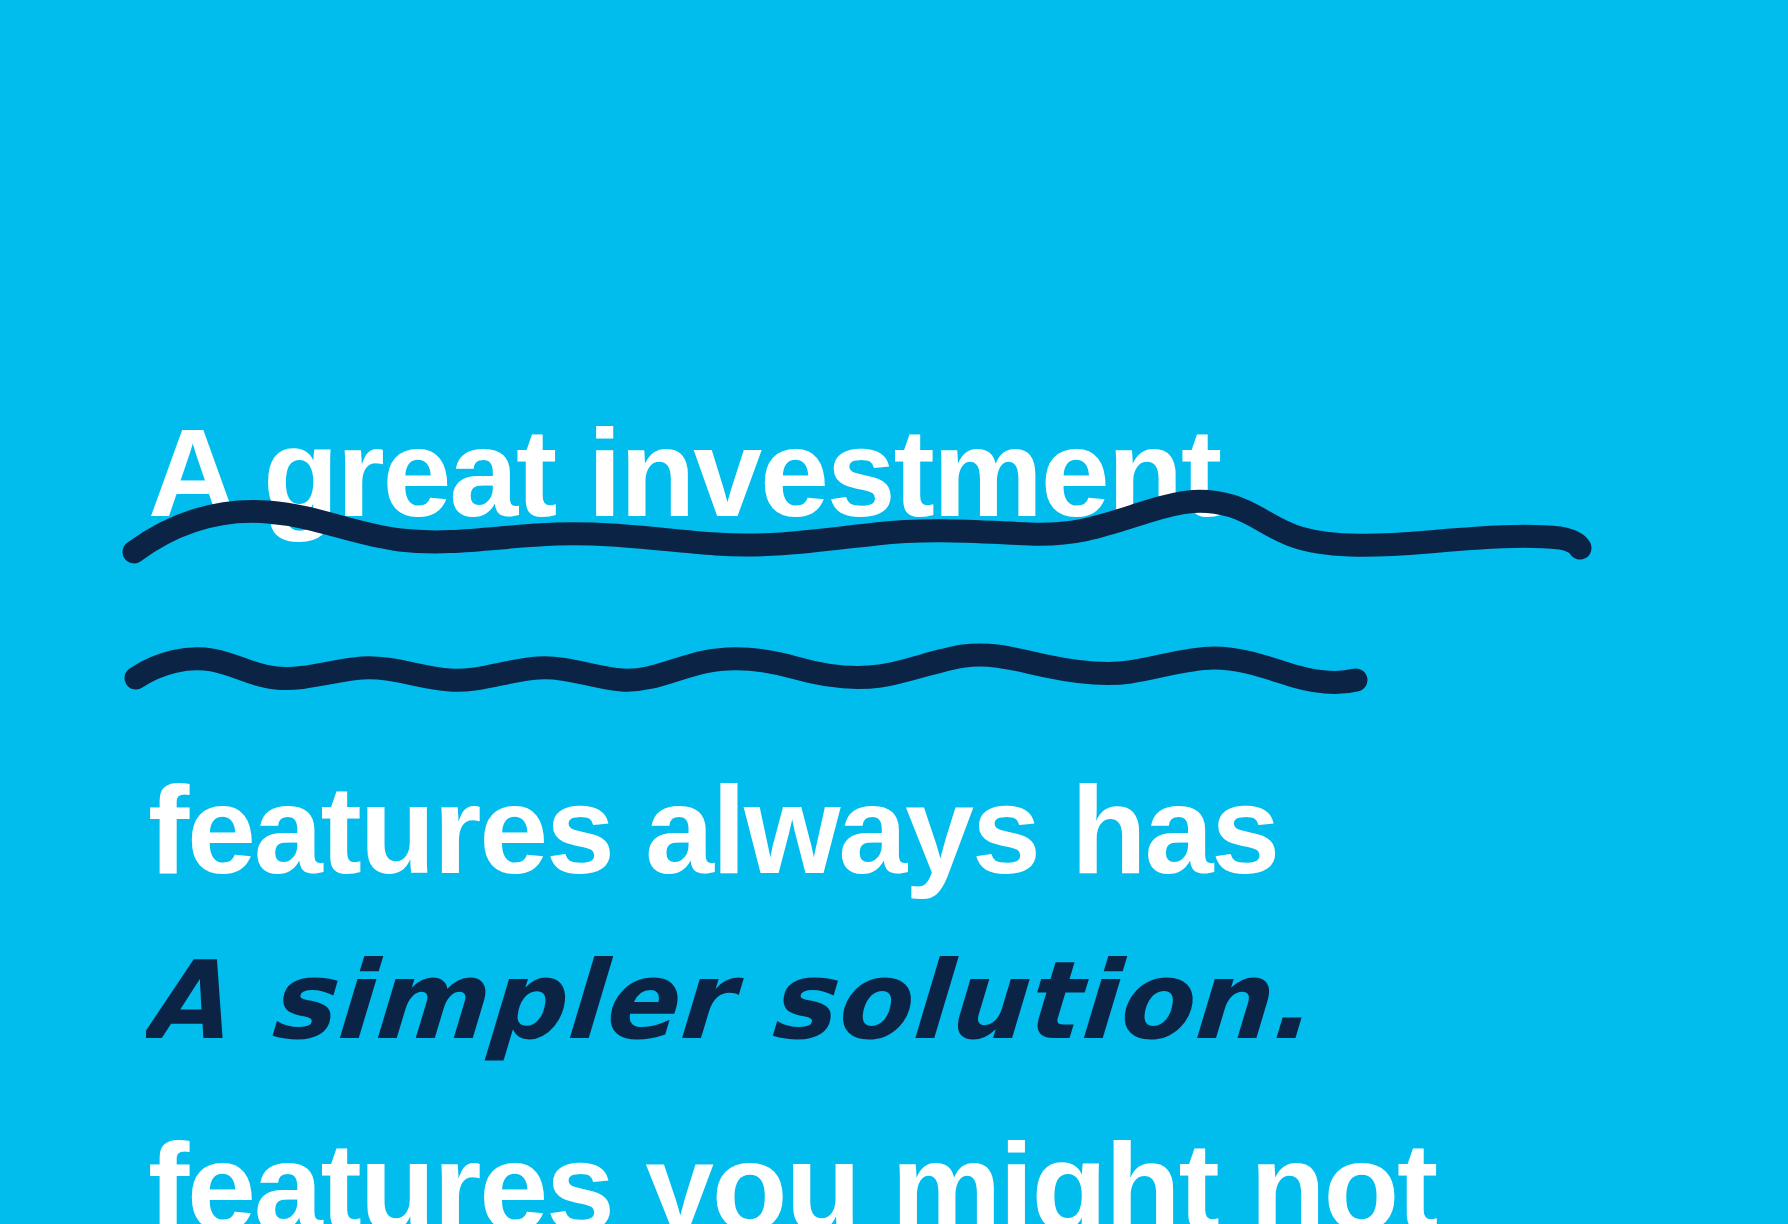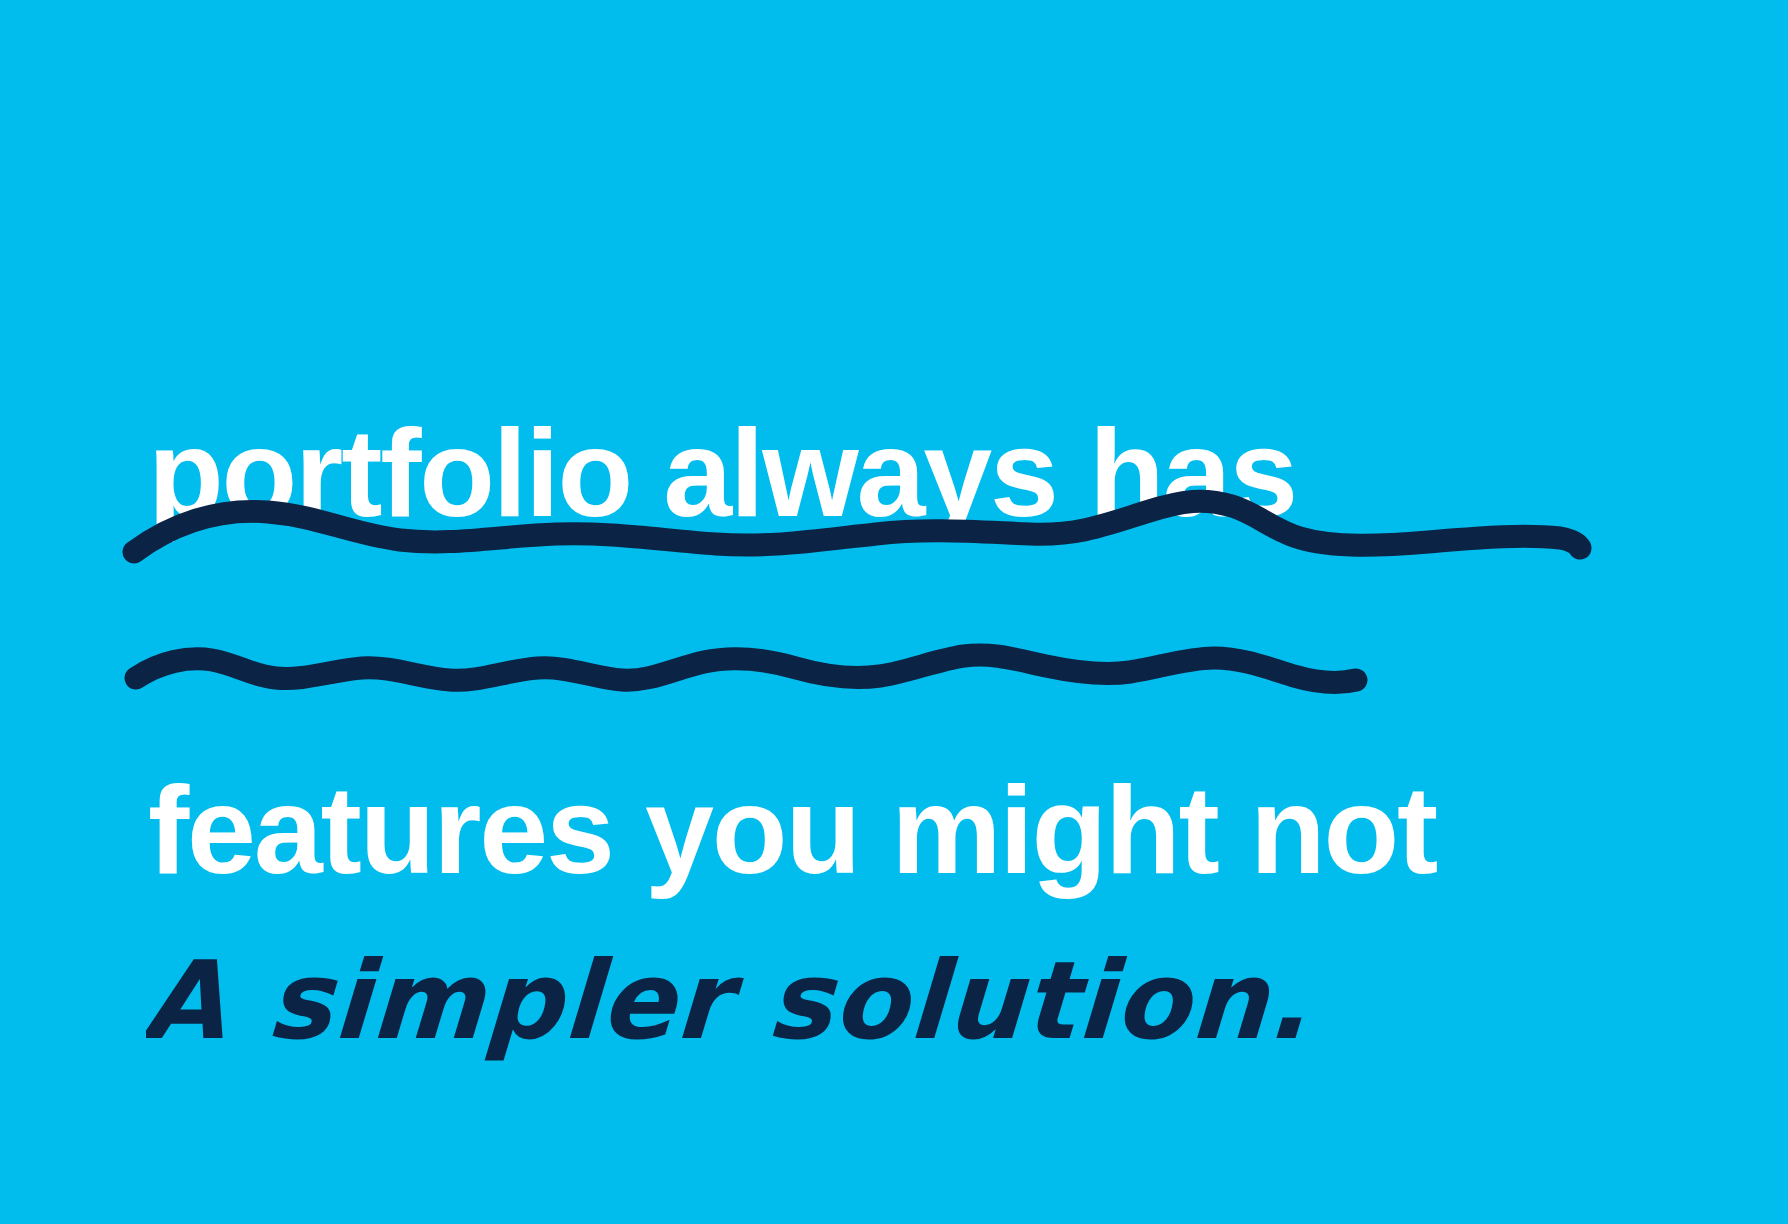--- a/index.html
+++ b/index.html
@@ -85,21 +85,22 @@
     font-style: italic;
     letter-spacing: 1px;
   }
 </style>
 </head>
 <body>
 
 <div id="slide">
 
   <div id="headline">
-    <span class="hl-line">portfolio always has</span>
+    <span class="hl-line">A great investment</span>
+    <span class="hl-line">features always has</span>
     <span class="hl-line">features you might not</span>
     
     
   </div>
 
   <div id="strike-layer">
     <svg viewBox="0 0 1788 1224" xmlns="http://www.w3.org/2000/svg" aria-hidden="true">
       <path class="strike-path" stroke-width="23" d="M134,552
                C 172,524 218,508 268,512
                C 318,516 352,534 400,540

